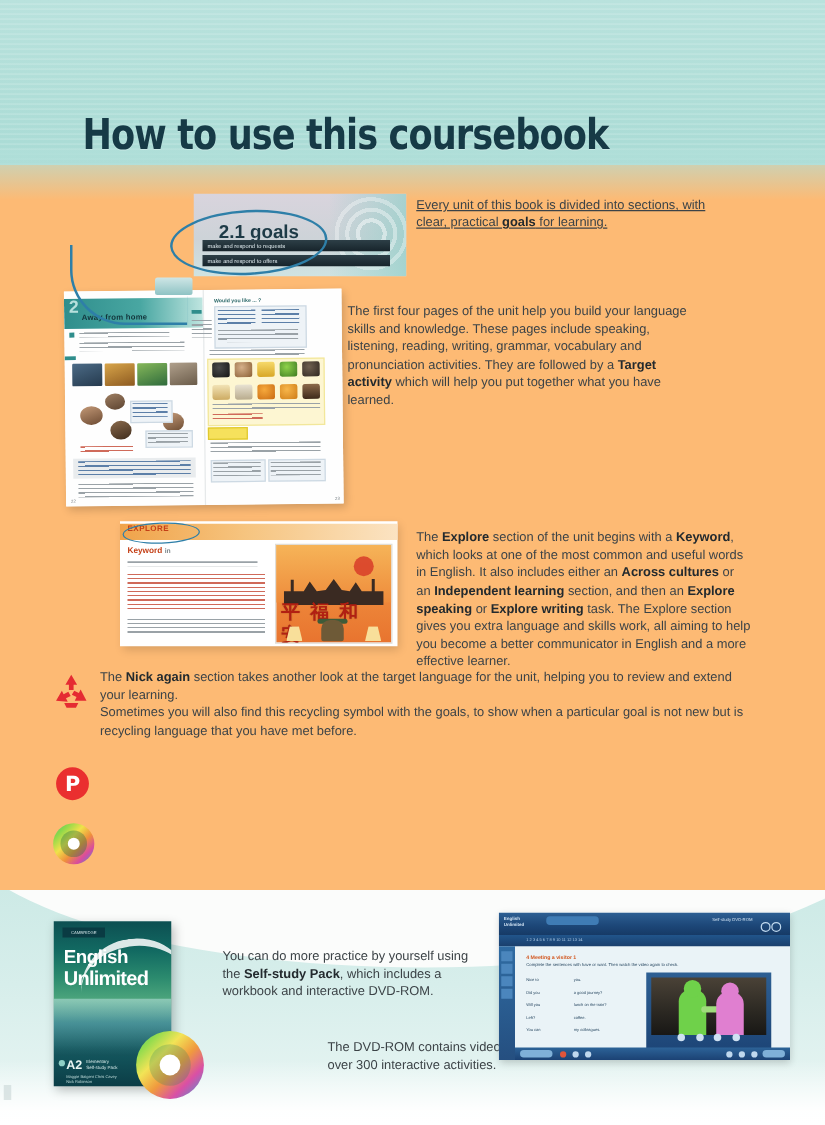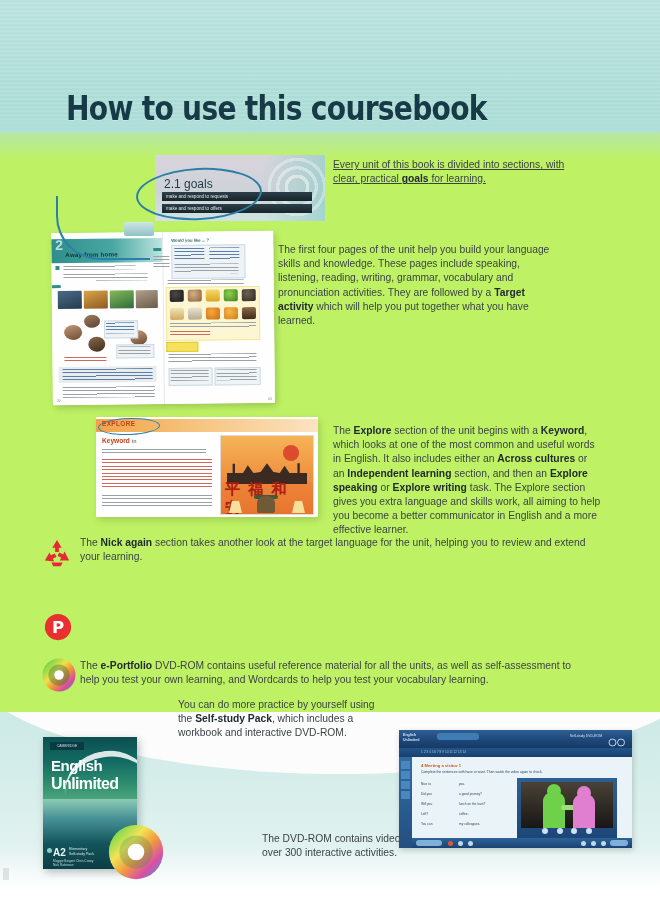--- a/index.html
+++ b/index.html
@@ -3,21 +3,21 @@
 <meta charset="utf-8">
 <style>
   html,body{margin:0;padding:0;}
   body{
     width:660px;height:900px;overflow:hidden;
     background:#ffffff;
     font-family:"Liberation Sans", sans-serif;
     position:relative;
     color:#2d3338;
   }
-  .page{position:absolute;inset:0;background:#bef264;}
+  .page{position:absolute;inset:0;background:#fdba74;}
 
   
   .top-band{
     position:absolute;left:0;top:0;width:660px;height:132px;
     background:linear-gradient(180deg,#b9e2dd 0%,#b2dfd9 45%,#a9dbd5 100%);
   }
   .top-band:after{
     content:"";position:absolute;inset:0;
     background:repeating-linear-gradient(0deg,rgba(255,255,255,.14) 0px,rgba(255,255,255,.14) 1px,rgba(255,255,255,0) 2px,rgba(255,255,255,0) 4px);
   }
@@ -64,21 +64,21 @@
         rgba(255,255,255,0) 32% 40%,
         rgba(255,255,255,.40) 40% 45%,
         rgba(255,255,255,0) 45% 100%);
     opacity:.85;
   }
   .goalsbox .tealwash{
     position:absolute;right:0;top:0;width:62px;height:66px;
     background:linear-gradient(90deg,rgba(164,214,209,0) 0%,rgba(150,208,202,.75) 100%);
   }
   .goals-h{
-    position:absolute;left:9px;top:22px;font-size:12px;font-weight:normal;color:#1d3a46;
+    position:absolute;left:20px;top:22px;font-size:15px;font-weight:bold;color:#1d3a46;
   }
   .goal-item{
     position:absolute;left:7px;width:150px;height:9px;
     background:linear-gradient(180deg,#2d3f47 0%,#17242b 100%);
     color:#dfeaee;font-size:4.6px;line-height:9px;padding-left:4px;
     box-sizing:border-box;white-space:nowrap;overflow:hidden;
   }
   .goal-item.g1{top:37px;}
   .goal-item.g2{top:49px;}
   .circle-annot{
@@ -374,21 +374,21 @@
     <svg width="30" height="30" viewBox="0 0 64 64">
       <g fill="#e52b32">
         <path d="M32 4 L42 21 L36 21 L36 30 L28 30 L28 21 L22 21 Z"></path>
         <path d="M6 48 L16 31 L19 37 L27 33 L31 40 L23 44 L26 50 Z"></path>
         <path d="M58 48 L38 48 L41 42 L33 38 L37 31 L45 35 L48 29 Z"></path>
         <path d="M20 52 L44 52 L40 60 L24 60 Z"></path>
       </g>
     </svg>
   </div>
   <div class="copy" style="left:80px;top:536px;width:520px;">
-    <span><span>The </span><b>Nick again</b><span> section takes another look at the target language for the unit, helping you to review and extend your learning.</span><span></span><br></span>
+    <span><span>The </span><b>Nick again</b><span> section takes another look at the target language for the unit, helping you to review and extend your learning.</span><span></span><br><span>Sometimes you will also find this recycling symbol with the goals, to show when a particular goal is not new but is recycling language that you have met before.</span></span>
   </div>
 
   <div class="sym pron" style="left:44px;top:613px;">
     <svg width="28" height="28" viewBox="0 0 64 64">
       <circle cx="32" cy="32" r="30" fill="#ea2f2f"></circle>
       <text x="32" y="45" text-anchor="middle" font-family="DejaVu Sans, sans-serif" font-size="38" font-weight="bold" fill="#ffffff">P</text>
     </svg>
   </div>
 
   <div class="sym disc" style="left:42px;top:658px;">
@@ -401,23 +401,20 @@
           <stop offset="60%" stop-color="#ef8f3c"></stop>
           <stop offset="78%" stop-color="#d84ba0"></stop>
           <stop offset="100%" stop-color="#2f9bd8"></stop>
         </linearGradient>
       </defs>
       <circle cx="32" cy="32" r="31" fill="url(#discg)"></circle>
       <circle cx="32" cy="32" r="20" fill="#1b6b3f" opacity=".35"></circle>
       <circle cx="32" cy="32" r="9" fill="#ffffff"></circle>
     </svg>
   </div>
-  <div class="copy" style="left:80px;top:659px;width:500px;">
-    <span><span>The </span><b>e-Portfolio</b><span> DVD-ROM contains useful reference material for all the units, as well as self-assessment to help you test your own learning, and Wordcards to help you test your vocabulary learning.</span></span>
-  </div>
 
   <div class="bottom-panel">
     <div class="bottom-swoosh"></div>
     <div class="bottom-fadeout"></div>
   </div>
 
   <div class="bookcover">
     <div class="bc-logo">
         <span>CAMBRIDGE</span>
       </div>
@@ -448,21 +445,21 @@
           <stop offset="76%" stop-color="#d94fa6"></stop>
           <stop offset="100%" stop-color="#35a0dc"></stop>
         </linearGradient>
       </defs>
       <circle cx="32" cy="32" r="31" fill="url(#discg2)"></circle>
       <circle cx="32" cy="32" r="19" fill="#2a7f5a" opacity=".25"></circle>
       <circle cx="32" cy="32" r="9.5" fill="#ffffff"></circle>
     </svg>
   </div>
 
-  <div class="copy" style="left:178px;top:698px;width:210px;">
+  <div class="copy" style="left:178px;top:759px;width:210px;">
     <span><span>You can do more practice by yourself using the </span><b>Self-study Pack</b><span>, which includes a workbook and interactive DVD-ROM.</span></span>
   </div>
 
   <div class="copy" style="left:262px;top:832px;width:160px;">
     <span><span>The DVD-ROM contains video and over 300 interactive activities.</span></span>
   </div>
 
   <div class="dvdscreen">
     <div class="dvd-top"></div>
     <div class="dvd-logo">

